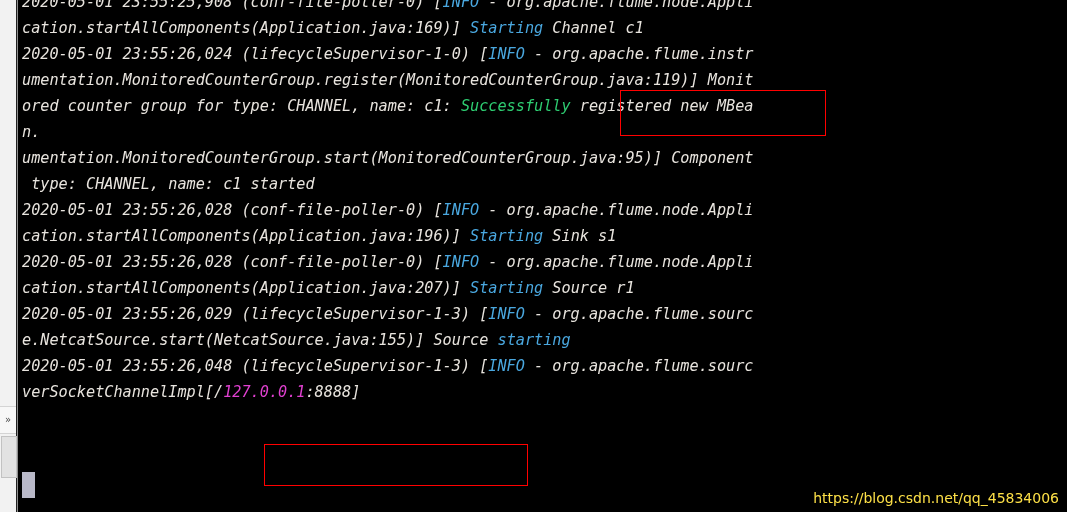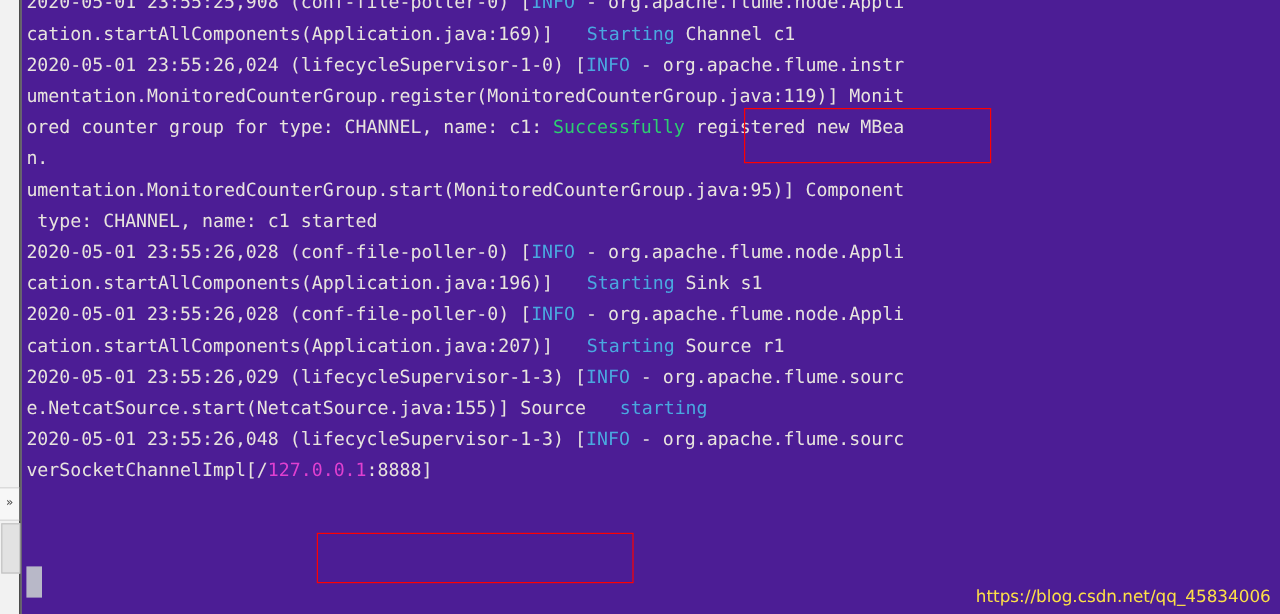--- a/index.html
+++ b/index.html
@@ -62,41 +62,42 @@
     z-index: 5;
   }
 
   
   #console {
     position: absolute;
     left: 18px;
     top: 0;
     right: 0;
     bottom: 0;
-    background: #4c1d95;
+    background: #000000;
     padding: 0;
     z-index: 1;
+    font-style: italic;
   }
   #lines {
     position: absolute;
     left: 4px;
     top: -11px;
     width: 1045px;
   }
   .line {
     height: 26px;
     line-height: 26px;
     font-size: 15.2px;
     letter-spacing: 0px;
     color: #e8e4de;
     white-space: pre;
     font-family: "DejaVu Sans Mono", "Liberation Mono", monospace;
   }
   .c-info     { color: #4aa8e0; }
-  .c-keyword  { color: #4aa8e0; margin-left: 19px; }
+  .c-keyword  { color: #4aa8e0; }
   .c-ok       { color: #2ecc71; margin-top: 28px; }
   .c-ip       { color: #e040d0; }
 
   
   #cursor {
     position: absolute;
     left: 22px;
     top: 472px;
     width: 13px;
     height: 26px;

